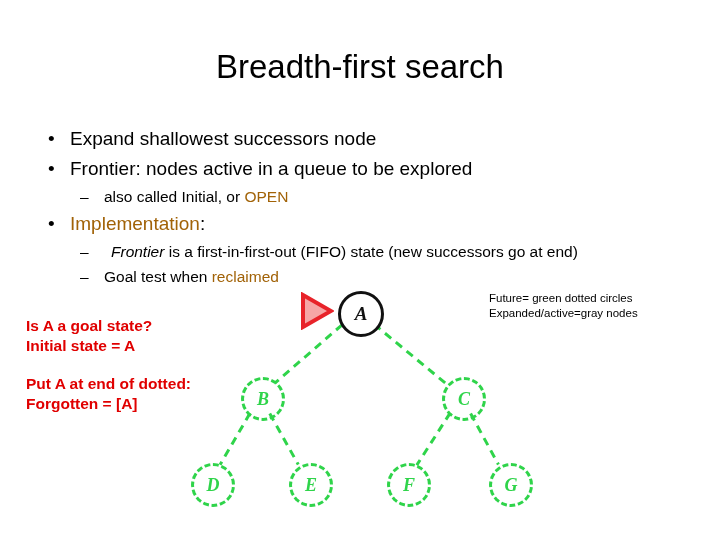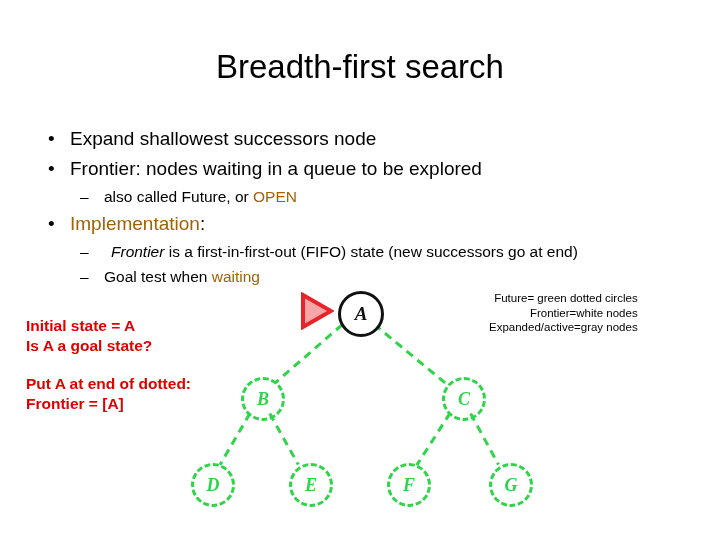--- a/index.html
+++ b/index.html
@@ -84,21 +84,20 @@
 
   
   #legend {
     position: absolute;
     left: 489px;
     top: 291px;
     font-size: 11.5px;
     line-height: 14.5px;
     color: #000000;
     white-space: nowrap;
-    text-align: right;
   }
 
   
   #tree {
     position: absolute;
     left: 0;
     top: 0;
     width: 720px;
     height: 540px;
     pointer-events: none;
@@ -140,38 +139,37 @@
 </style>
 </head>
 <body>
 
 <div id="slide">
 
   <div id="title">Breadth-first search</div>
 
   <div id="body">
       <div class="lvl1"><span class="marker">•</span><span>Expand shallowest successors node</span></div>
-      <div class="lvl1"><span class="marker">•</span><span>Frontier: nodes waiting in a queue to be explored</span></div>
-      <div class="lvl2"><span class="marker">–</span><span>also called Future, or </span><span class="mauve">OPEN</span></div>
+      <div class="lvl1"><span class="marker">•</span><span>Frontier: nodes active in a queue to be explored</span></div>
+      <div class="lvl2"><span class="marker">–</span><span>also called Initial, or </span><span class="mauve">OPEN</span></div>
       <div class="lvl1"><span class="marker">•</span><span class="mauve">Implementation</span><span>:</span></div>
       <div class="lvl2"><span class="marker">–</span><span class="ital">Frontier</span><span> is a first-in-first-out (FIFO) state (new successors go at end)</span></div>
-      <div class="lvl2"><span class="marker">–</span><span>Goal test when </span><span class="mauve">waiting</span></div>
+      <div class="lvl2"><span class="marker">–</span><span>Goal test when </span><span class="mauve">reclaimed</span></div>
     </div>
 
   <div id="red-notes">
+    <div>Is A a goal state?</div>
     <div>Initial state = A</div>
-    <div>Is A a goal state?</div>
     <div class="gap"></div>
     <div>Put A at end of dotted:</div>
-    <div>Frontier = [A]</div>
+    <div>Forgotten = [A]</div>
   </div>
 
   <div id="legend">
     <div>Future= green dotted circles</div>
-    <div>Frontier=white nodes</div>
     <div>Expanded/active=gray nodes</div>
   </div>
 
   <svg id="tree" viewBox="0 0 720 540" xmlns="http://www.w3.org/2000/svg">
       <line x1="342.13587163878077" y1="324.7597031704452" x2="275.10869367735165" y2="382.89552079005216" stroke="#2FD44A" stroke-width="3" stroke-dasharray="8 6" stroke-linecap="butt"></line>
       <line x1="374.1969088549008" y1="324.3663810938502" x2="445.57437251914206" y2="383.2701132439522" stroke="#2FD44A" stroke-width="3" stroke-dasharray="8 6" stroke-linecap="butt"></line>
       <line x1="249.9475908525094" y1="413.29014373368386" x2="220.0524091474906" y2="464.70985626631614" stroke="#2FD44A" stroke-width="3" stroke-dasharray="8 6" stroke-linecap="butt"></line>
       <line x1="269.74732318528277" y1="413.46395404029823" x2="298.25267681471723" y2="464.53604595970177" stroke="#2FD44A" stroke-width="3" stroke-dasharray="8 6" stroke-linecap="butt"></line>
       <line x1="450.22448620557583" y1="412.8489852058269" x2="416.77551379442417" y2="465.1510147941731" stroke="#2FD44A" stroke-width="3" stroke-dasharray="8 6" stroke-linecap="butt"></line>
       <line x1="470.5913374069268" y1="413.5501067445895" x2="498.4086625930732" y2="464.4498932554105" stroke="#2FD44A" stroke-width="3" stroke-dasharray="8 6" stroke-linecap="butt"></line>

